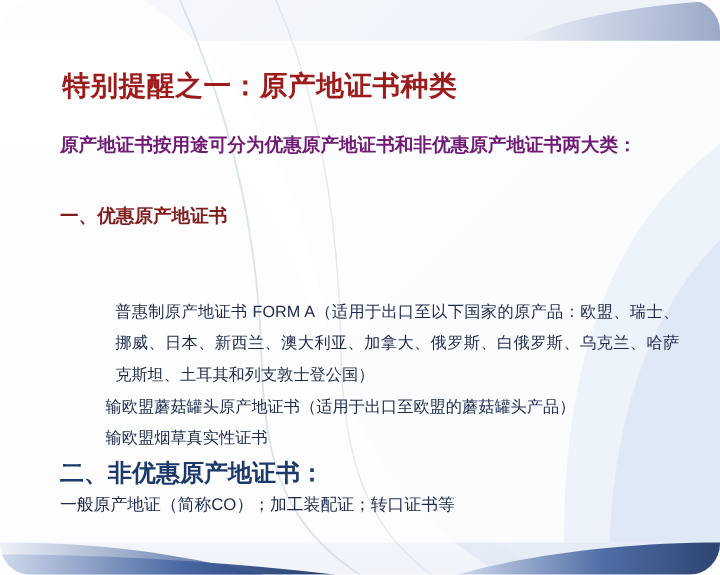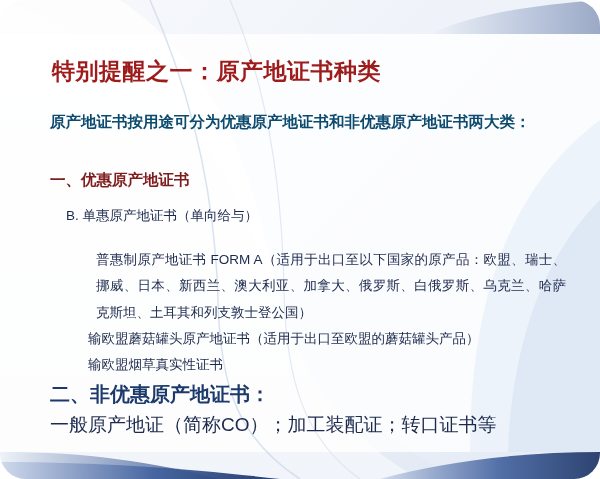--- a/index.html
+++ b/index.html
@@ -56,21 +56,21 @@
     white-space: nowrap;
   }
 
   .intro {
     position: absolute;
     left: 50px;
     top: 108px;
     width: 520px;
     font-size: 15.5px;
     font-weight: bold;
-    color: #0c4a6e;
+    color: #701a75;
     line-height: 1.75;
   }
 
   .section-one-head {
     position: absolute;
     left: 50px;
     top: 170px;
     font-size: 15.5px;
     font-weight: bold;
     color: #7f1d1d;
@@ -130,21 +130,21 @@
     font-size: 20px;
     font-weight: bold;
     color: #1b3a6b;
     white-space: nowrap;
   }
 
   .section-two-body {
     position: absolute;
     left: 50px;
     top: 412px;
-    font-size: 19px;
+    font-size: 14px;
     color: #1d2a4d;
     white-space: nowrap;
   }
 </style>
 </head>
 <body>
 
 <div class="slide">
 
   <div class="bg-layer">
@@ -195,21 +195,20 @@
 
   <div class="content">
 
     <div class="slide-title">特别提醒之一：原产地证书种类</div>
 
     <div class="intro">原产地证书按用途可分为优惠原产地证书和非优惠原产地证书两大类：</div>
 
     <div class="section-one-head">一、优惠原产地证书</div>
 
     <div class="list-a">
-      <div class="item">B. 单惠原产地证书（单向给与）</div>
     </div>
 
     <div class="para-form">普惠制原产地证书 FORM A（适用于出口至以下国家的原产品：欧盟、瑞士、挪威、日本、新西兰、澳大利亚、加拿大、俄罗斯、白俄罗斯、乌克兰、哈萨克斯坦、土耳其和列支敦士登公国）</div>
 
     <div class="para-mushroom">输欧盟蘑菇罐头原产地证书（适用于出口至欧盟的蘑菇罐头产品）</div>
 
     <div class="para-tobacco">输欧盟烟草真实性证书</div>
 
     <div class="section-two-head">二、非优惠原产地证书：</div>
 

